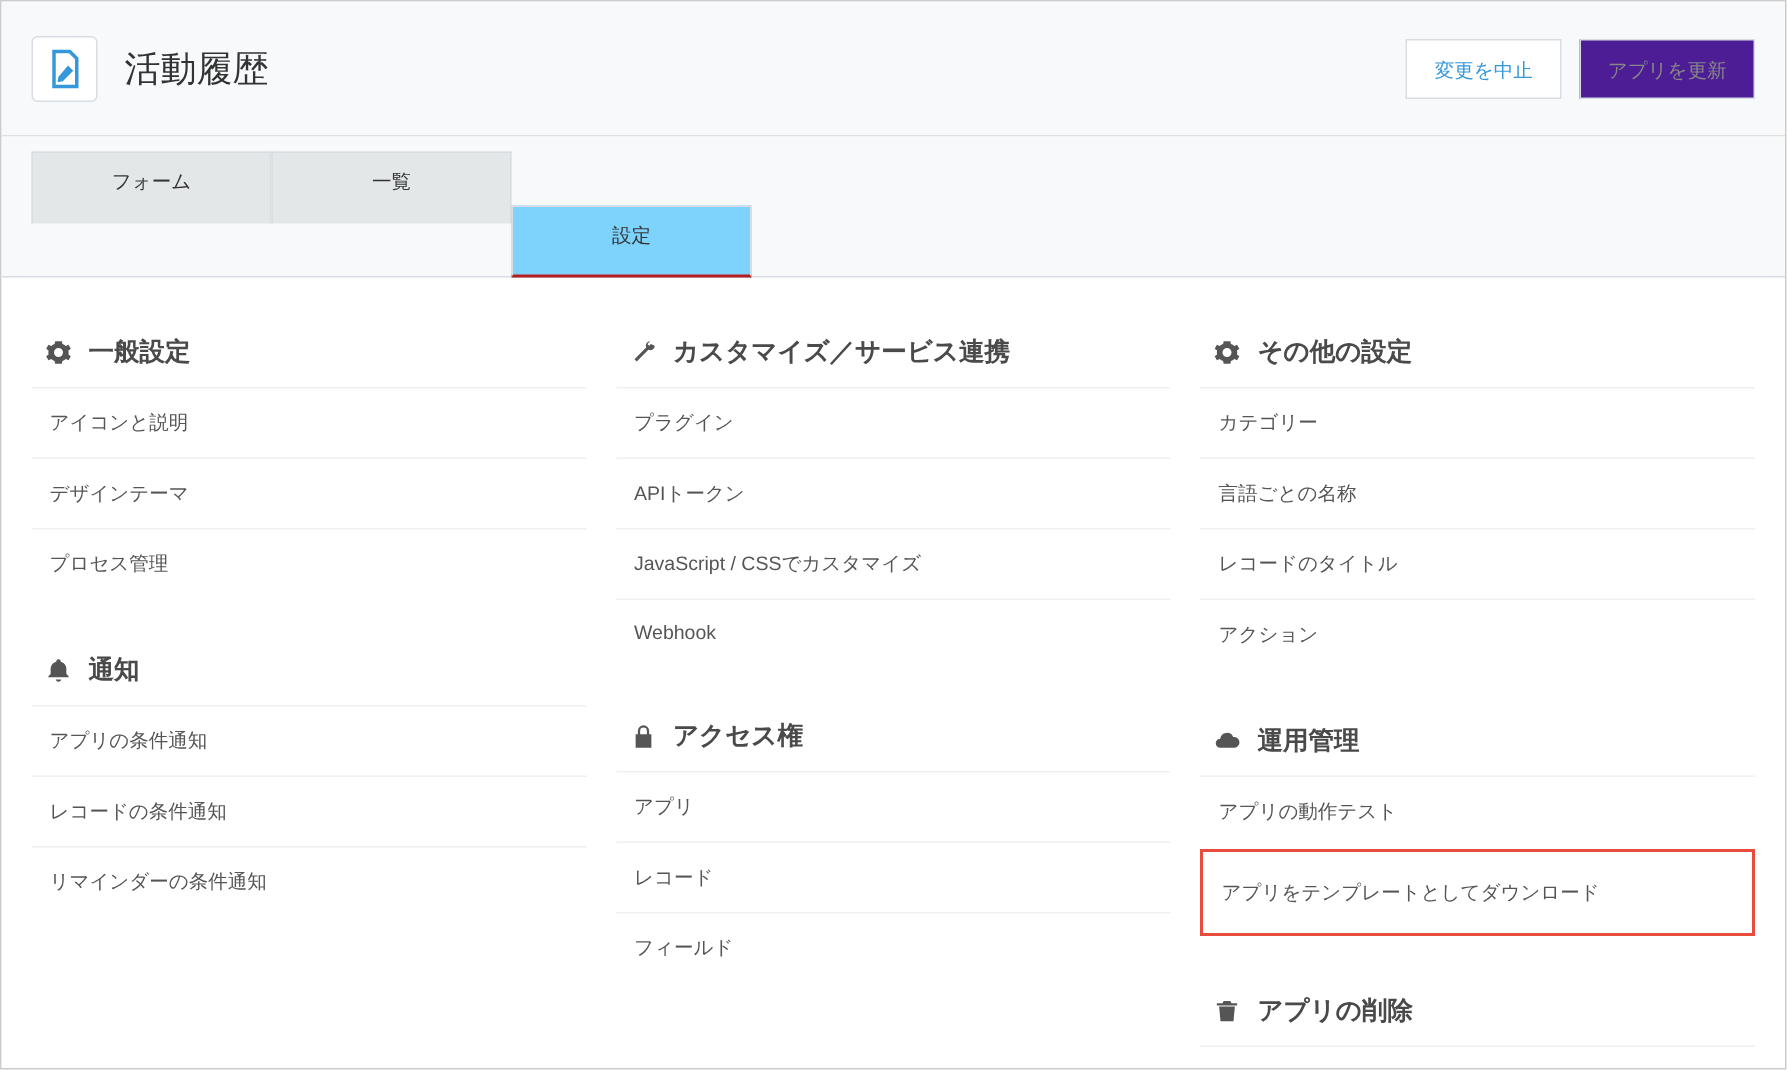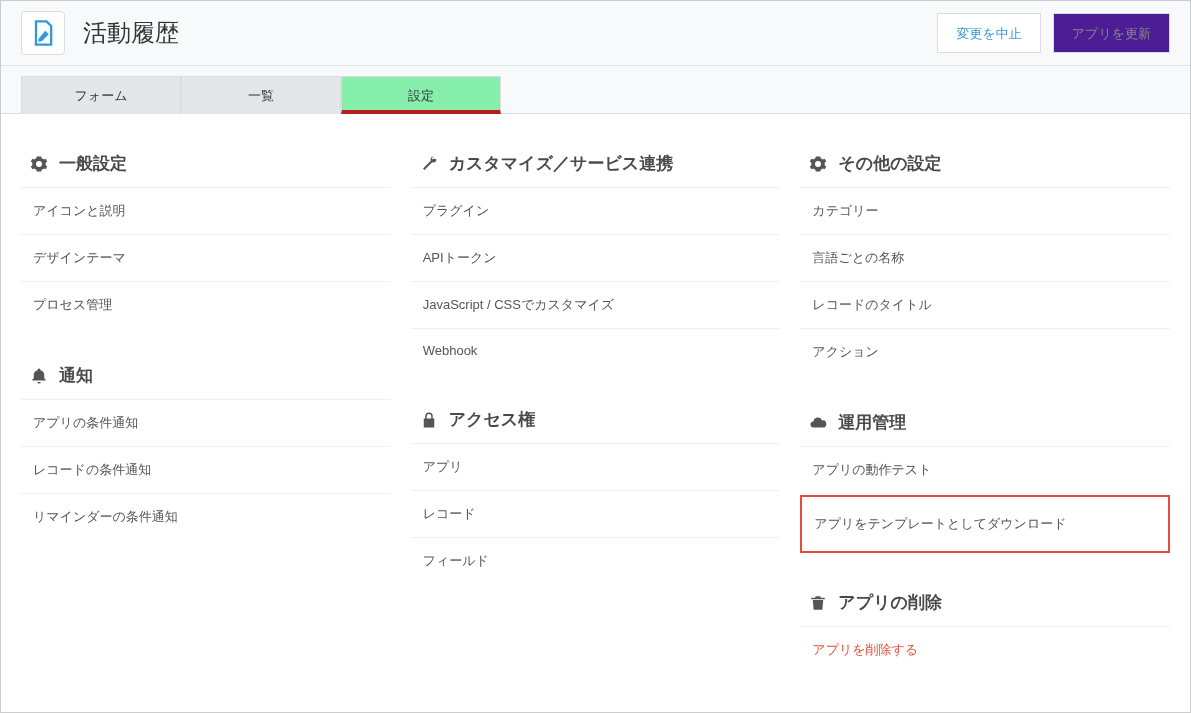--- a/index.html
+++ b/index.html
@@ -11,21 +11,21 @@
     width: 1191px;
     height: 713px;
     border: 1px solid #ccc;
   }
   .header {
     display: flex;
     align-items: center;
     padding: 12px 20px;
     border-bottom: 1px solid #e0e0e0;
     background: #f7f9fa;
-    height: 65px;
+    height: 90px;
   }
   .app-icon {
     width: 44px; height: 44px;
     border: 1px solid #d8dde3;
     border-radius: 4px;
     background: #fff;
     display: flex; align-items: center; justify-content: center;
     margin-right: 18px;
   }
   .app-icon svg { width: 28px; height: 28px; }
@@ -43,31 +43,31 @@
   .btn-cancel { background: #fff; color: #3498db; }
   .btn-update { background: #4c1d95; color: #888; border-color:#d8dde3; }
 
   .tabs-bar {
     background: #f7f9fa;
     padding: 10px 20px 0 20px;
     display: flex;
   }
   .tab {
     width: 160px;
-    height: 38px;
+    height: 48px;
     line-height: 38px;
     text-align: center;
     background: #e3e7e8;
     border: 1px solid #d8dde3;
     border-bottom: none;
     color: #333;
     cursor: pointer;
     font-size: 13px;
   }
-  .tab.active { background: #86efac; color: #333; border-bottom: 4px solid #b91c1c; }
+  .tab.active { background: #7dd3fc; color: #333; border-bottom: 2px solid #b91c1c; margin-top: 36px; }
 
   .content {
     display: flex;
     background: #fff;
     padding: 30px 10px 20px 10px;
     border-top: 1px solid #d8dde3;
     margin-top: -1px;
   }
   .col { flex: 1; padding: 0 10px; }
 

